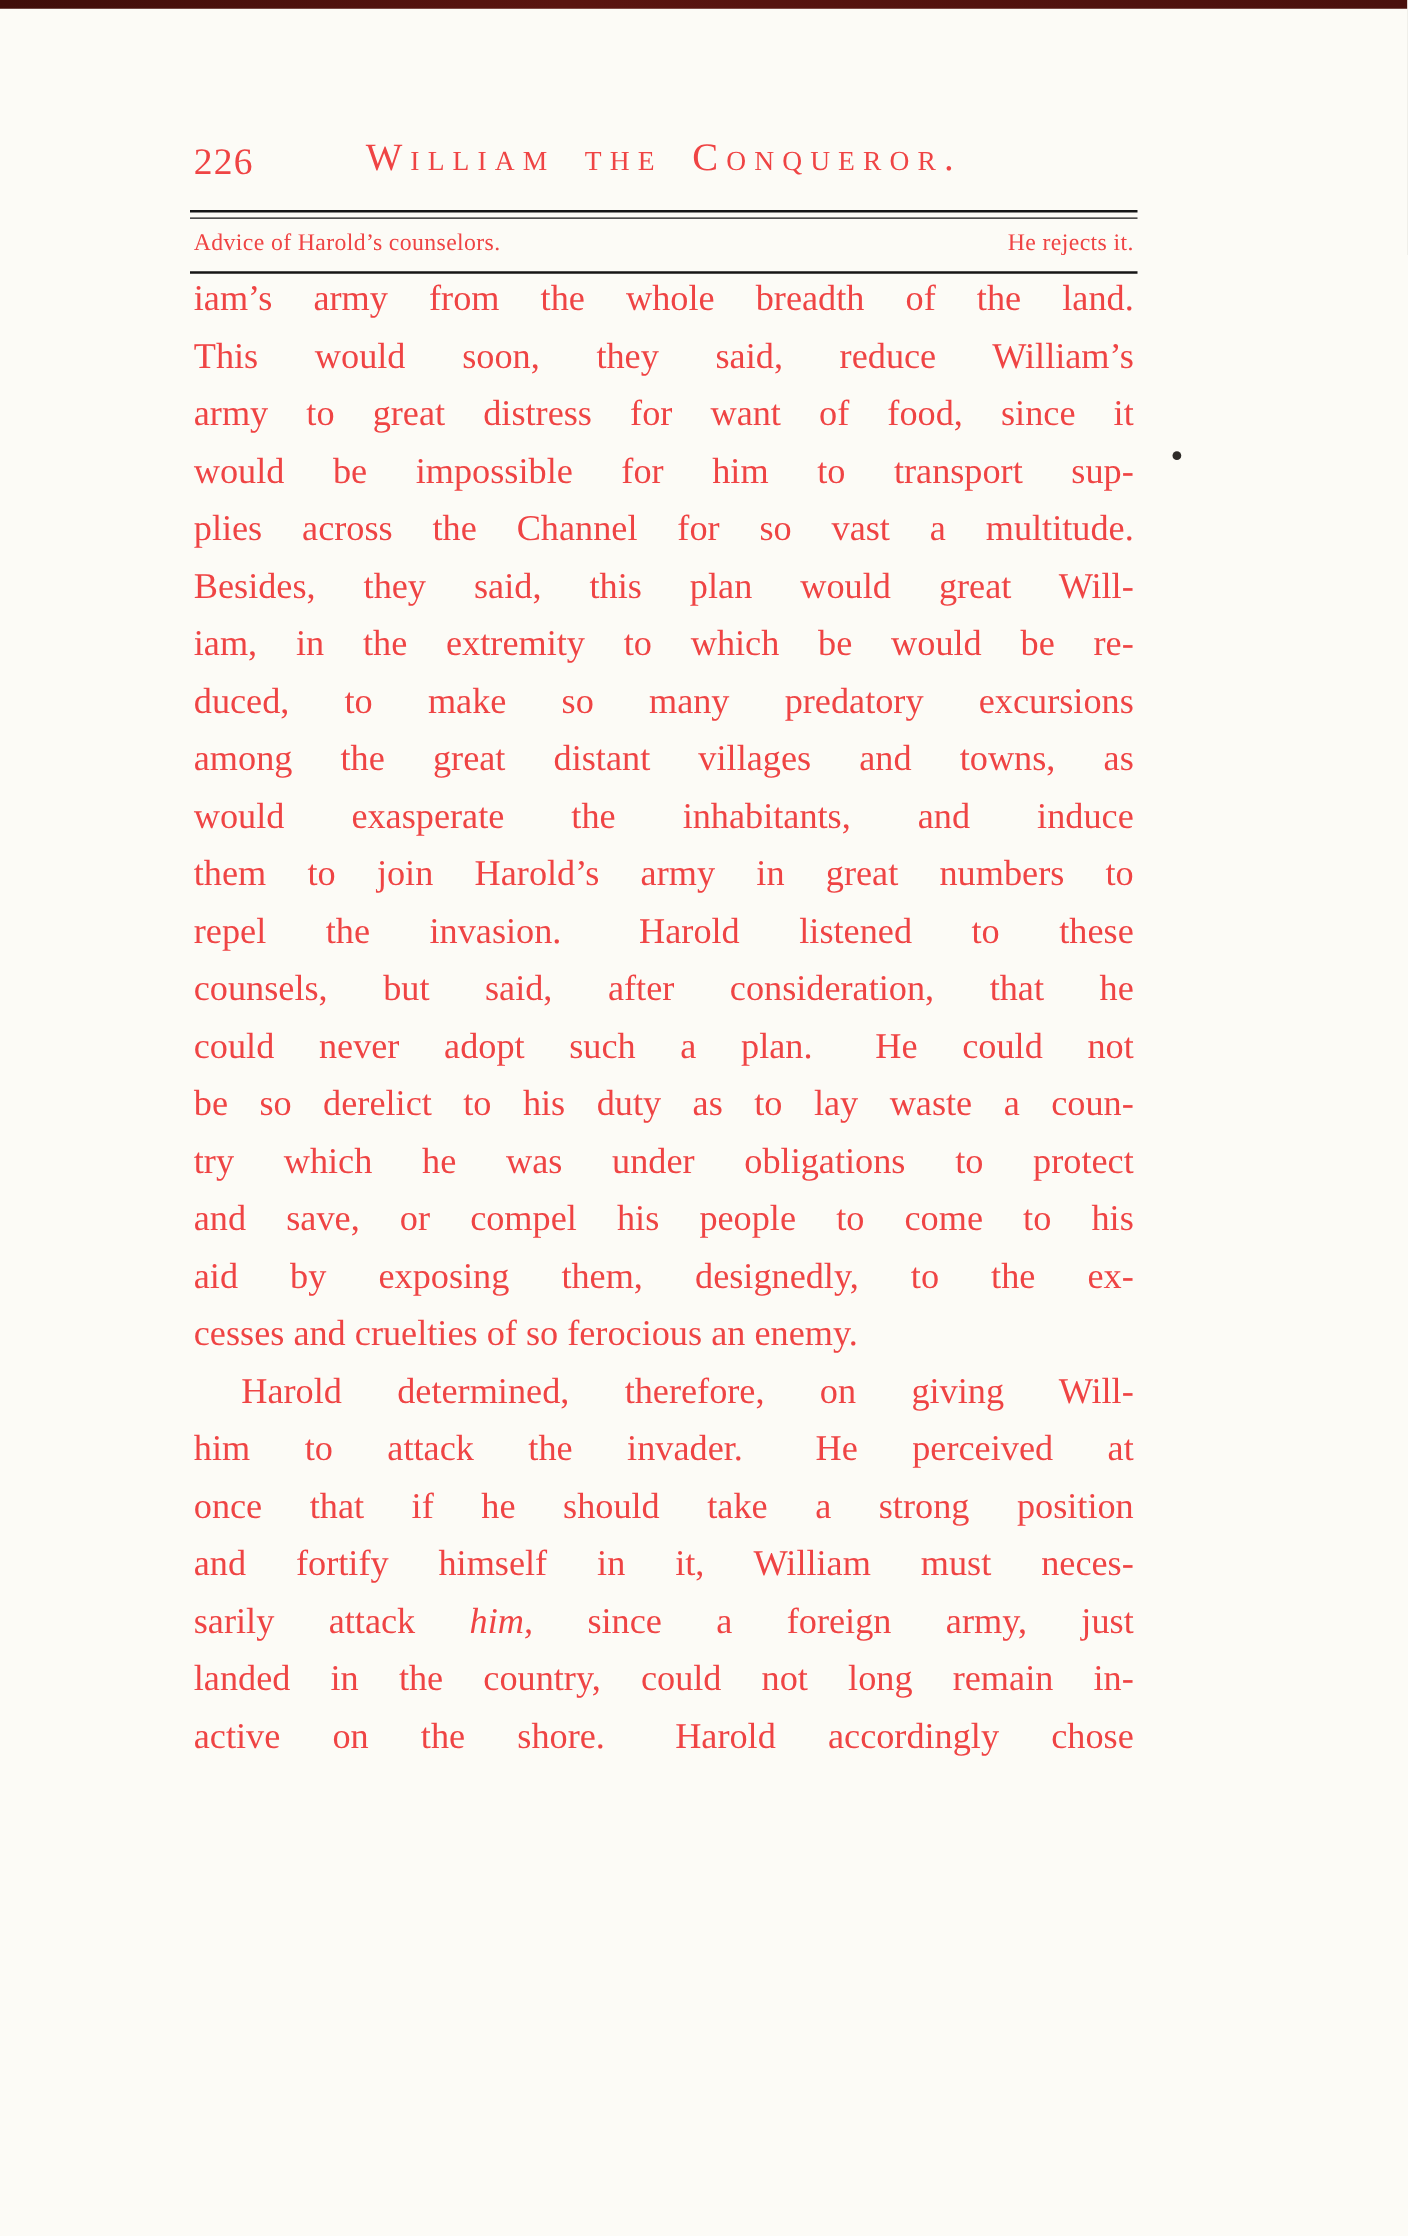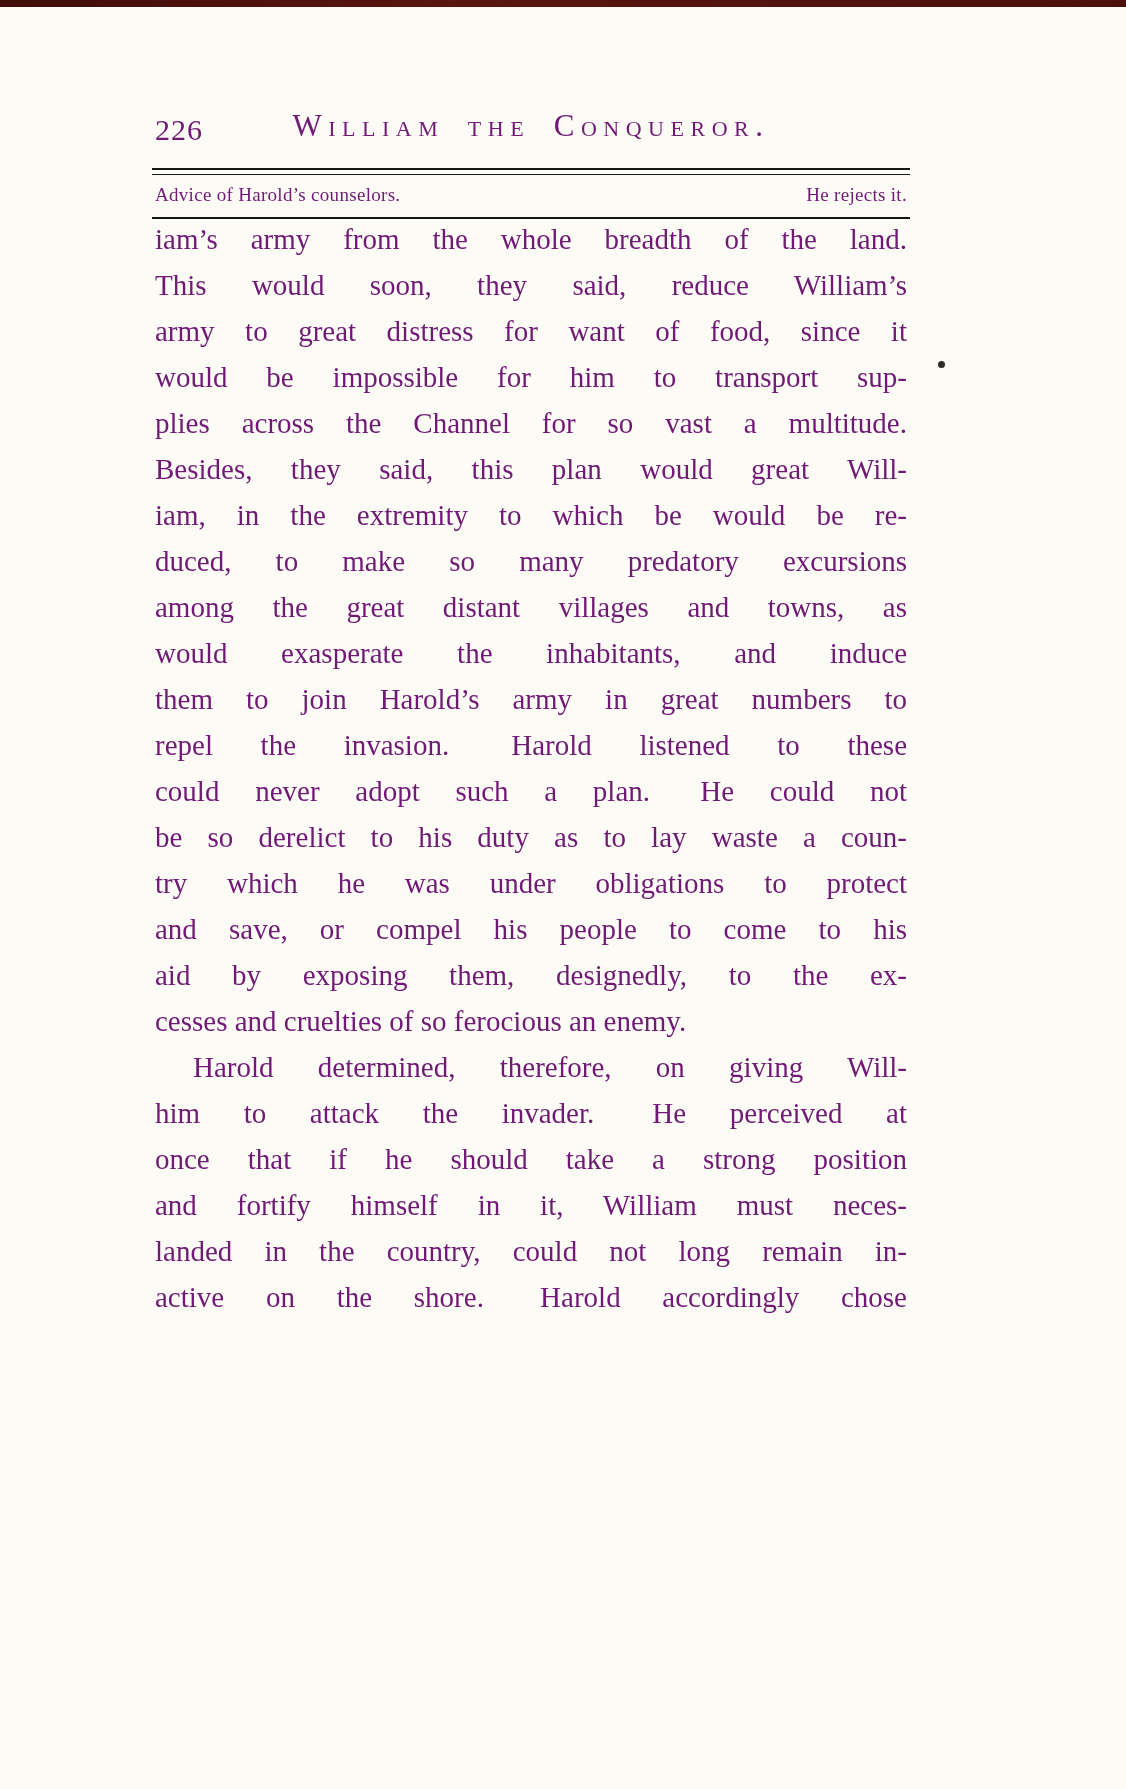--- a/index.html
+++ b/index.html
@@ -7,21 +7,21 @@
     padding: 0;
     background: #e8e6e0;
   }
   .page {
     position: relative;
     width: 1126px;
     height: 1789px;
     margin: 0 auto;
     background: #fcfbf6;
     font-family: "Liberation Serif", "DejaVu Serif", serif;
-    color: #701a75;
+    color: #ef4444;
     overflow: hidden;
   }
   .top-artifact {
     position: absolute;
     top: 0; left: 0;
     width: 100%; height: 7px;
     background: linear-gradient(90deg, #3f0e0a, #5a1510 40%, #4a110d);
   }
   .header-area {
     position: absolute;
@@ -126,29 +126,31 @@
       <div class="line"><span>army to great distress for want of food, since it</span></div>
       <div class="line"><span>would be impossible for him to transport sup-</span></div>
       <div class="line"><span>plies across the Channel for so vast a multitude.</span></div>
       <div class="line"><span>Besides, they said, this plan would great Will-</span></div>
       <div class="line"><span>iam, in the extremity to which be would be re-</span></div>
       <div class="line"><span>duced, to make so many predatory excursions</span></div>
       <div class="line"><span>among the great distant villages and towns, as</span></div>
       <div class="line"><span>would exasperate the inhabitants, and induce</span></div>
       <div class="line"><span>them to join Harold’s army in great numbers to</span></div>
       <div class="line"><span>repel the invasion.  Harold listened to these</span></div>
+      <div class="line"><span>counsels, but said, after consideration, that he</span></div>
       <div class="line"><span>could never adopt such a plan.  He could not</span></div>
       <div class="line"><span>be so derelict to his duty as to lay waste a coun-</span></div>
       <div class="line"><span>try which he was under obligations to protect</span></div>
       <div class="line"><span>and save, or compel his people to come to his</span></div>
       <div class="line"><span>aid by exposing them, designedly, to the ex-</span></div>
       <div class="line left"><span>cesses and cruelties of so ferocious an enemy.</span></div>
       <div class="line indent"><span>Harold determined, therefore, on giving Will-</span></div>
       <div class="line"><span>him to attack the invader.  He perceived at</span></div>
       <div class="line"><span>once that if he should take a strong position</span></div>
       <div class="line"><span>and fortify himself in it, William must neces-</span></div>
+      <div class="line"><span>sarily attack </span><i>him,</i><span> since a foreign army, just</span></div>
       <div class="line"><span>landed in the country, could not long remain in-</span></div>
       <div class="line"><span>active on the shore.  Harold accordingly chose</span></div>
     </div>
 
   <div class="speck"></div>
 
 </div>
 
 </body></html>

